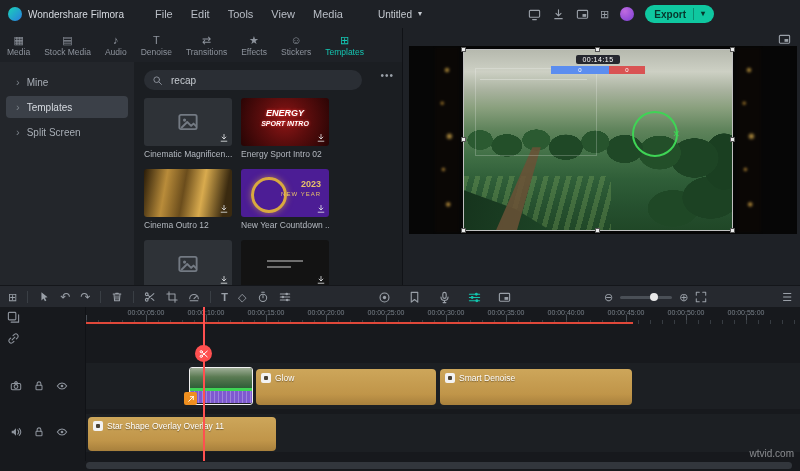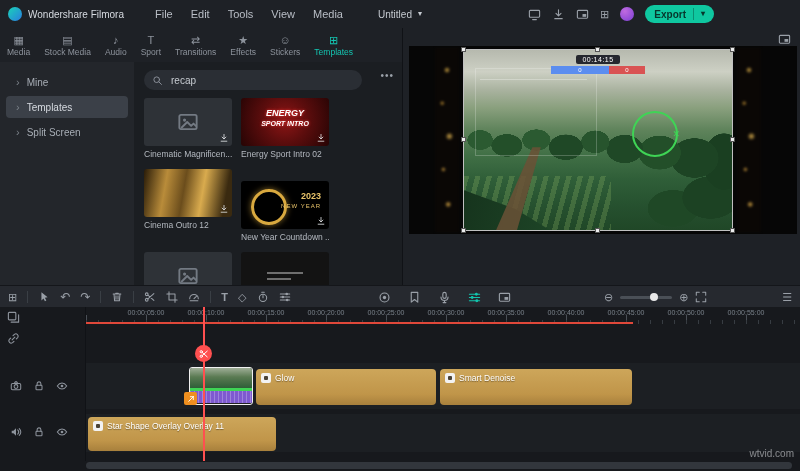--- a/index.html
+++ b/index.html
@@ -51,21 +51,21 @@
   .thumb{width:88px;height:48px;border-radius:3px;position:relative;overflow:hidden;background:#2e3237;}
   .thumb .dl{position:absolute;right:3px;bottom:3px;color:#e8eaec;opacity:.95;}
   .card .name{font-size:8.5px;color:#b4b9c0;margin-top:3px;white-space:nowrap;overflow:hidden;max-width:88px;}
   .ph-ic{position:absolute;left:50%;top:50%;transform:translate(-50%,-50%);color:#737a83;}
   .thumb.energy{background:radial-gradient(circle at 50% 45%,#8f1616 0%,#5c0d0d 45%,#260404 100%);text-decoration:underline;}
   .thumb.energy .t1,.thumb.energy .t2{position:absolute;left:0;right:0;text-align:center;color:#fff;
         font-style:italic;font-weight:bold;text-shadow:0 0 3px #ff3b3b;}
   .thumb.energy .t1{top:10px;font-size:9px;}
   .thumb.energy .t2{top:22px;font-size:7px;}
   .thumb.cinema{background:linear-gradient(100deg,#2a1c08 0%,#b98c3a 25%,#6b4d1c 45%,#d9ab4e 65%,#3a2a10 90%);}
-  .thumb.newyear{background:#000000;margin-top:12px;}
+  .thumb.newyear{background:#4c1d95;}
   .thumb.newyear .ring{position:absolute;left:10px;top:8px;width:30px;height:30px;border-radius:50%;
         border:3px solid #d9a93f;box-shadow:0 0 6px rgba(217,169,63,.6);}
   .thumb.newyear .y1{position:absolute;right:8px;top:10px;color:#e8c36a;font-weight:bold;font-size:9px;}
   .thumb.newyear .y2{position:absolute;right:8px;top:22px;color:#e8c36a;font-size:6px;letter-spacing:1px;}
   .thumb.darktext{background:#131313;}
   .thumb.darktext .l1,.thumb.darktext .l2{position:absolute;left:26px;right:26px;height:2px;background:#6f6f6f;}
   .thumb.darktext .l1{top:20px;} .thumb.darktext .l2{top:26px;width:24px;}
 
   
   .player{position:absolute;left:402px;top:28px;width:398px;height:257px;background:#1e2126;border-left:1px solid #101216;}
@@ -310,21 +310,21 @@
     <div class="tab">
       <span class="tab-ic">▤</span>
       <span>Stock Media</span>
       </div>
     <div class="tab">
       <span class="tab-ic">♪</span>
       <span>Audio</span>
       </div>
     <div class="tab">
       <span class="tab-ic">T</span>
-      <span>Sport</span>
+      <span>Denoise</span>
       </div>
     <div class="tab">
       <span class="tab-ic">⇄</span>
       <span>Transitions</span>
       </div>
     <div class="tab">
       <span class="tab-ic">★</span>
       <span>Effects</span>
       </div>
     <div class="tab">

